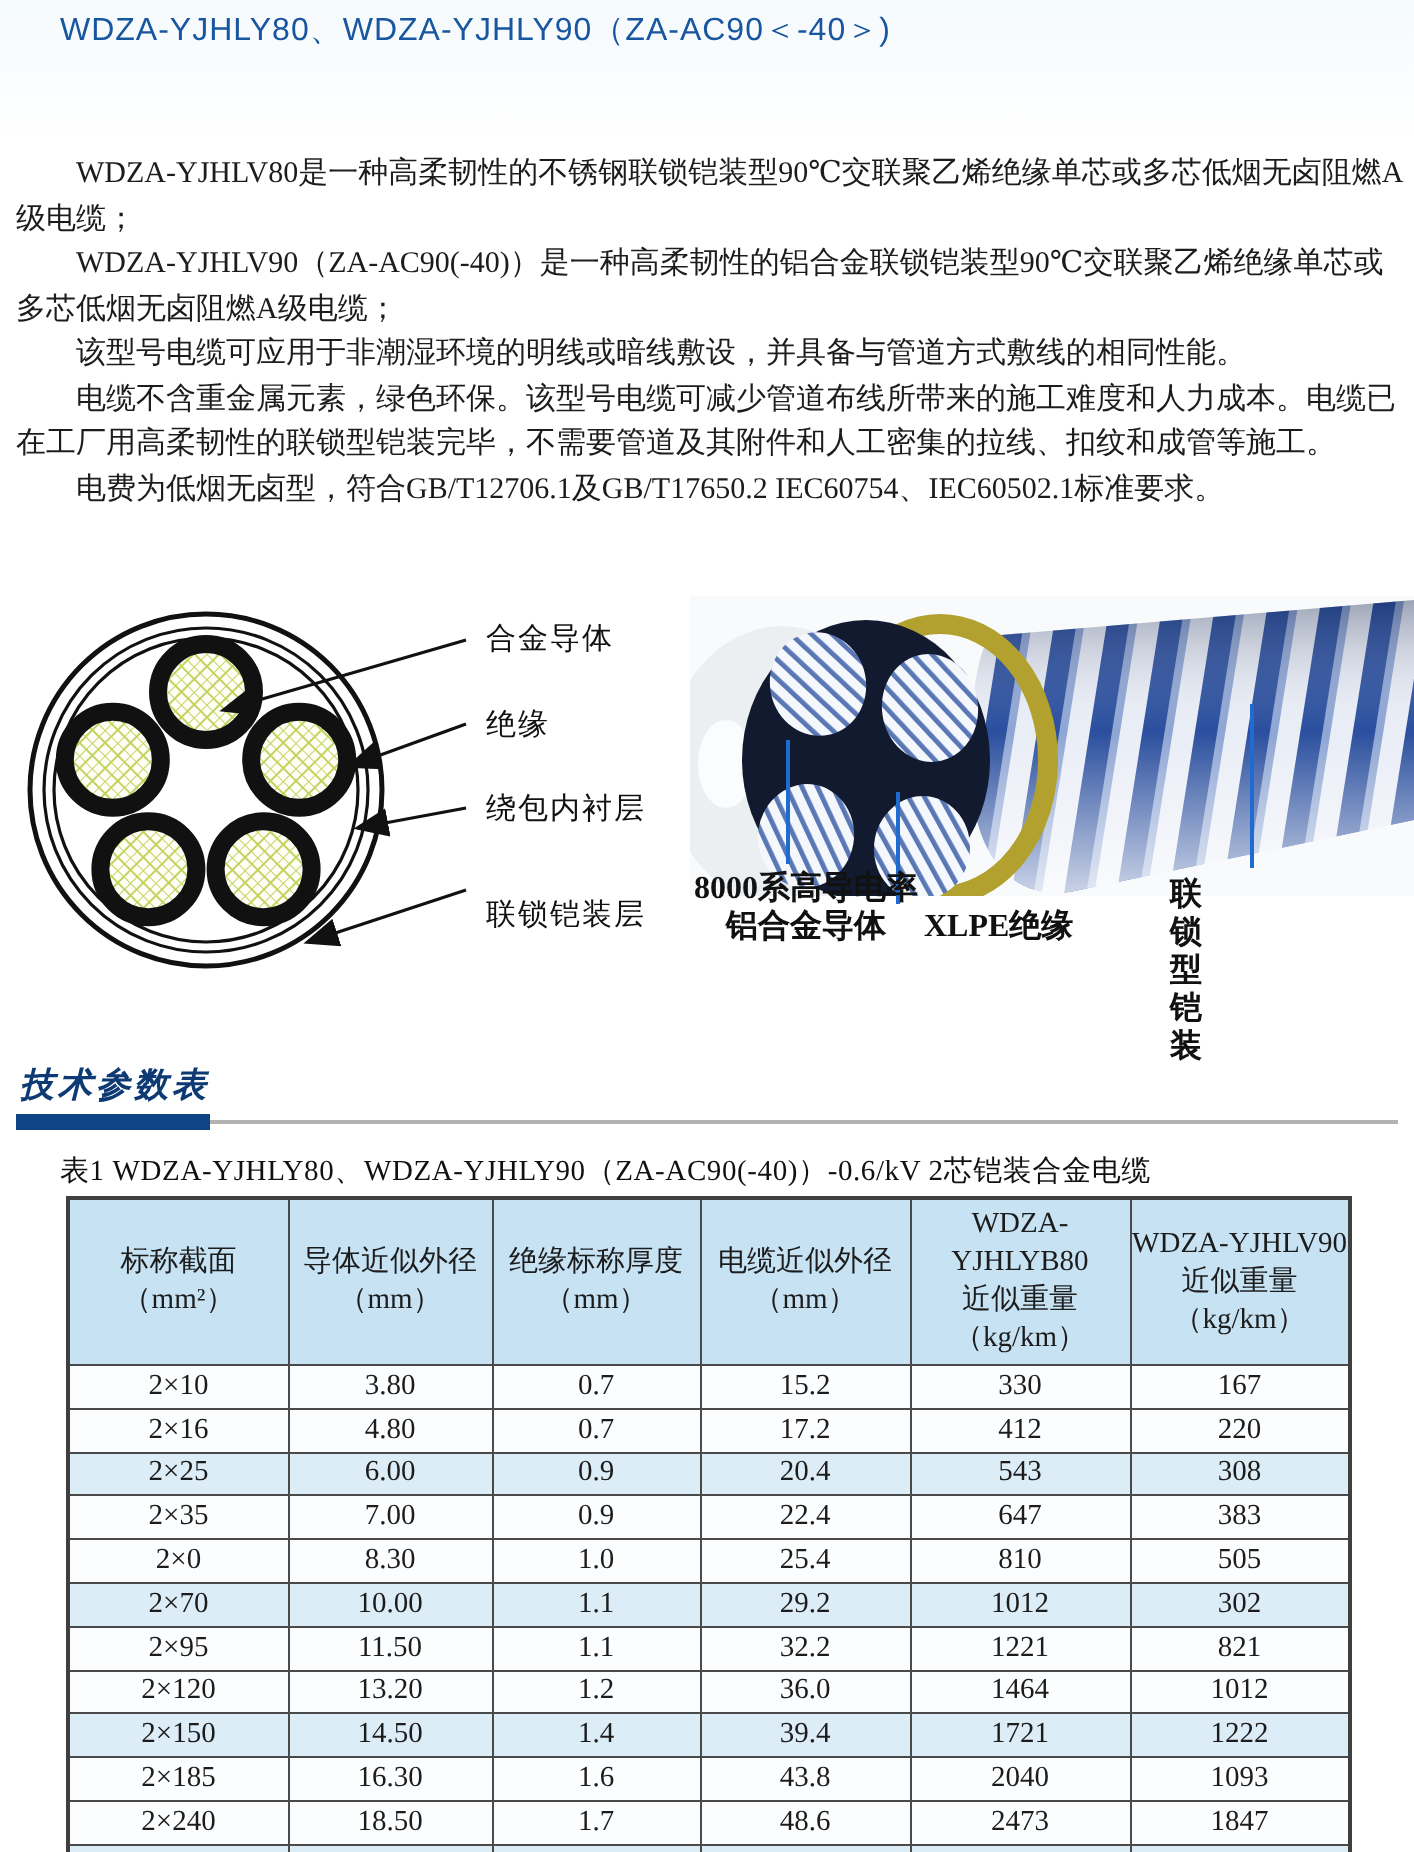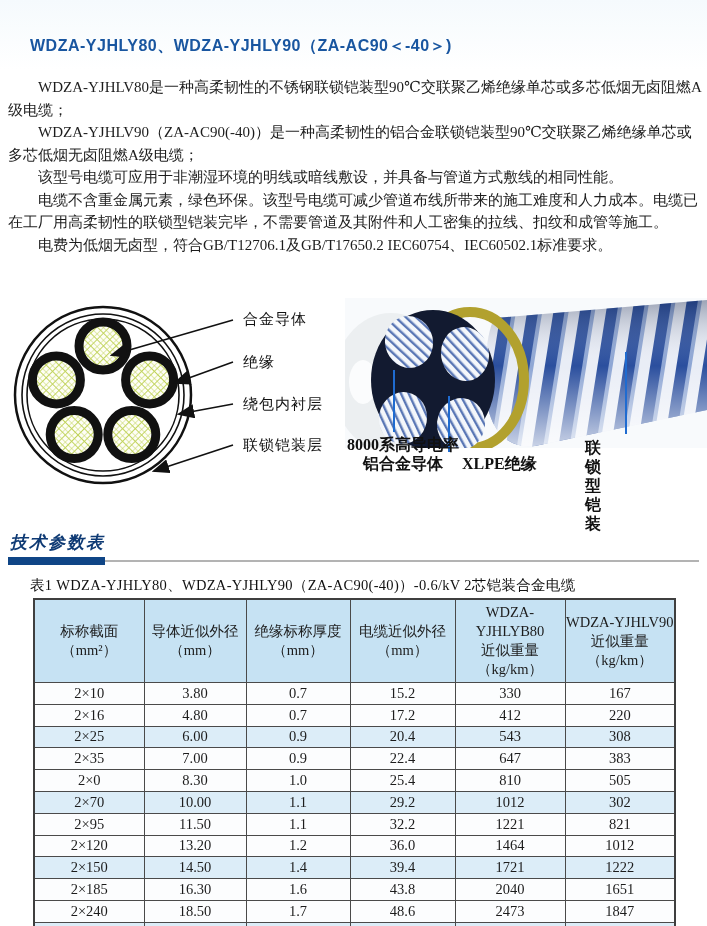--- a/index.html
+++ b/index.html
@@ -1,21 +1,21 @@
 <!DOCTYPE html>
 <html><head>
 <meta charset="utf-8">
 <style>
   html,body{margin:0;padding:0;background:#ffffff;}
   body{width:707px;height:926px;font-family:"Liberation Serif","DejaVu Serif",serif;color:#1c1c1c;}
   .page{position:relative;width:707px;height:926px;overflow:hidden;background:linear-gradient(#f5fafd,#ffffff 70px);}
 
   
   .doc-header{position:absolute;left:30px;top:6px;font-family:"Liberation Sans","DejaVu Sans",sans-serif;color:#1956a0;}
-  .title-en{font-size:16px;font-weight:bold;letter-spacing:.5px;line-height:20px;margin-top:30px;}
+  .title-en{font-size:16px;font-weight:normal;letter-spacing:.5px;line-height:20px;}
   .title-cn{font-size:21px;font-weight:bold;line-height:26px;letter-spacing:2px;}
 
   
   .intro{position:absolute;left:8px;top:76px;width:694px;}
   .intro p{margin:0;text-indent:2em;font-size:15px;line-height:22.5px;}
 
   
   .figures{position:absolute;left:0;top:292px;width:562px;height:215px;}
   .xs-label{position:absolute;font-size:15px;letter-spacing:1px;color:#111;}
   .ph-label{position:absolute;font-size:16px;font-weight:700;color:#111;text-align:center;line-height:19px;}
@@ -85,21 +85,21 @@
       <g stroke="#111" stroke-width="1.6">
         <line x1="225" y1="25" x2="104" y2="60" marker-end="url(#ah)"></line>
         <line x1="225" y1="67" x2="167" y2="88" marker-end="url(#ah)"></line>
         <line x1="225" y1="109" x2="171" y2="119" marker-end="url(#ah)"></line>
         <line x1="225" y1="150" x2="146" y2="176" marker-end="url(#ah)"></line>
       </g>
     </svg>
     <div class="xs-label" style="left:243px;top:18px">合金导体</div>
     <div class="xs-label" style="left:243px;top:61px">绝缘</div>
     <div class="xs-label" style="left:243px;top:103px">绕包内衬层</div>
-    <div class="xs-label" style="left:243px;top:144px">联锁铠装层</div>
+    <div class="xs-label" style="left:243px;top:156px">联锁铠装层</div>
 
     <svg style="position:absolute;left:345px;top:6px" width="362" height="150" viewBox="0 0 362 150">
       <defs>
         <pattern id="ribs" width="26" height="200" patternUnits="userSpaceOnUse" patternTransform="rotate(9)">
           <rect width="26" height="200" fill="#e9edf6"></rect>
           <rect width="11" height="200" fill="#2b4f9e"></rect>
           <rect x="11" width="4" height="200" fill="#8ea6d4"></rect>
         </pattern>
         <pattern id="corelines" width="7" height="7" patternUnits="userSpaceOnUse" patternTransform="rotate(-35)">
           <rect width="7" height="7" fill="#f4f7fb"></rect>
@@ -257,21 +257,21 @@
           <td>39.4</td>
           <td>1721</td>
           <td>1222</td>
         </tr>
         <tr>
           <td>2×185</td>
           <td>16.30</td>
           <td>1.6</td>
           <td>43.8</td>
           <td>2040</td>
-          <td>1651</td>
+          <td>1093</td>
         </tr>
         <tr>
           <td>2×240</td>
           <td>18.50</td>
           <td>1.7</td>
           <td>48.6</td>
           <td>2473</td>
           <td>1847</td>
         </tr>
         <tr class="hl">

